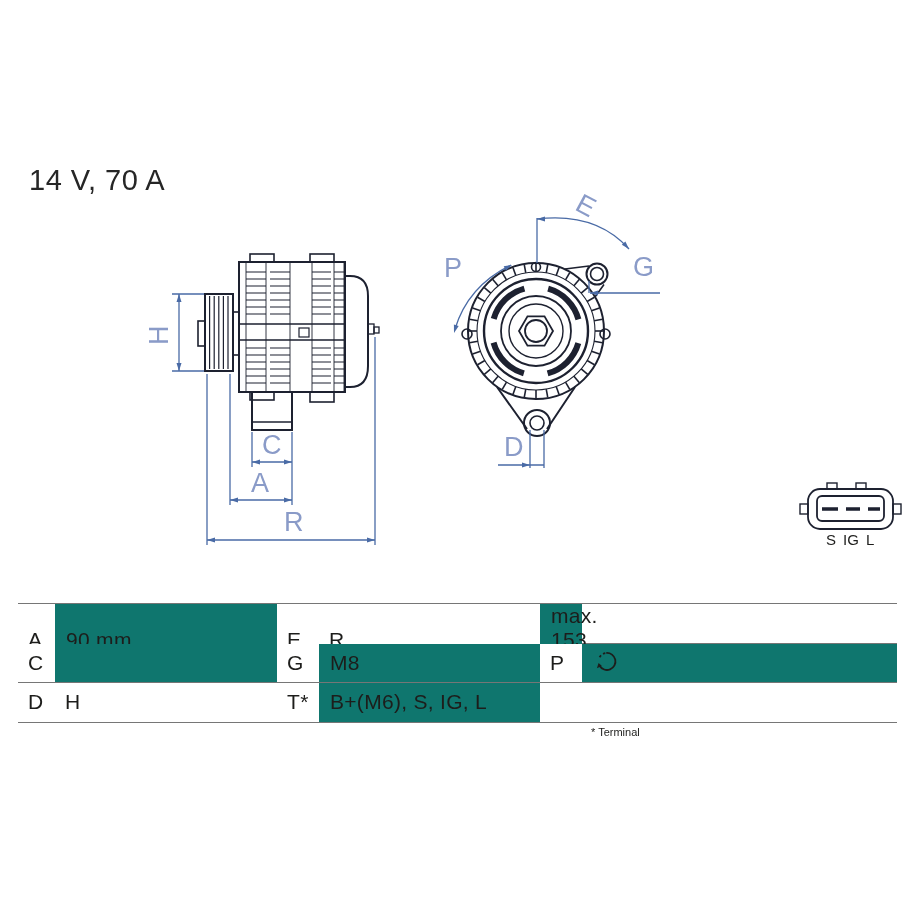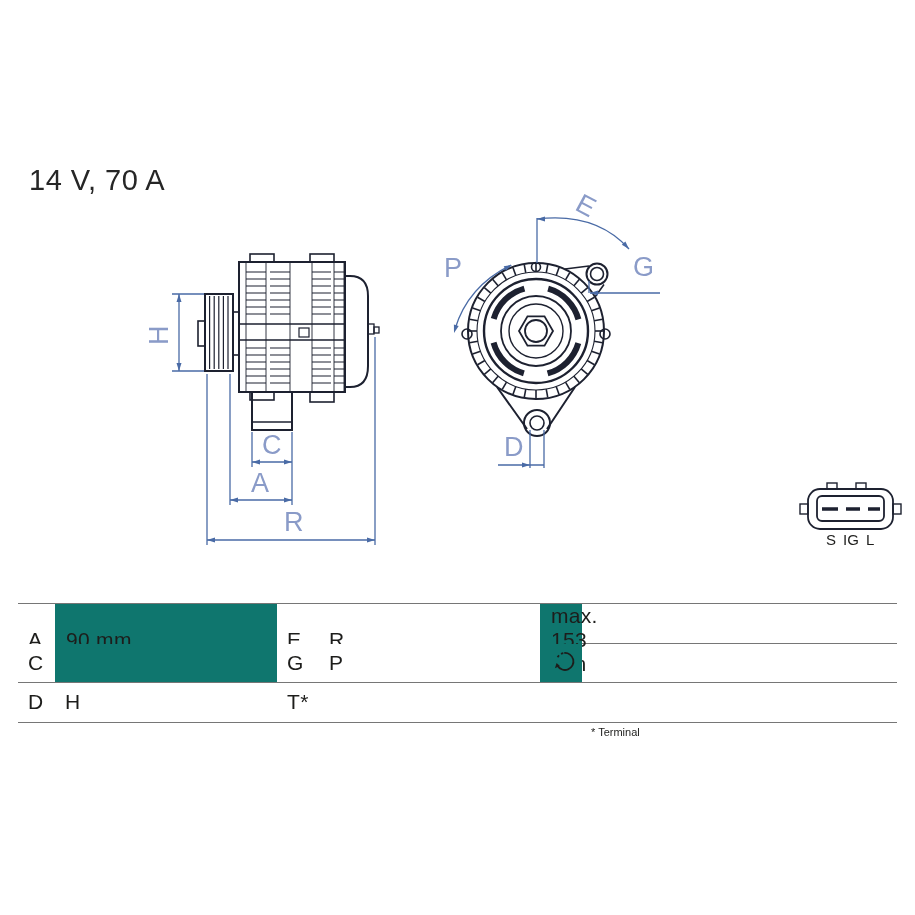--- a/index.html
+++ b/index.html
@@ -219,32 +219,34 @@
       <div class="cell lbl">A</div>
       <div class="cell val">90 mm</div>
       <div class="cell lbl">E</div>
       <div class="cell lbl">R</div>
       <div class="cell val">max. 153 mm</div>
     </div>
     <div class="t-row">
       <div class="cell lbl">C</div>
       <div class="cell val"></div>
       <div class="cell lbl">G</div>
+      <div class="cell val">M8</div>
       <div class="cell lbl">P</div>
       <div class="cell val">
         <svg width="26" height="25" viewBox="0 0 26 25">
           <path d="M13.3 3 A8.5 8.5 0 1 1 6.6 15.75" fill="none" stroke="#1d1d1b" stroke-width="1.8"></path>
           <path d="M6.6 7.25 A8.5 8.5 0 0 1 12.5 3.1" fill="none" stroke="#1d1d1b" stroke-width="1.8" stroke-dasharray="2.4 2.4"></path>
           <polygon points="3.9,18.3 8.9,16.1 5.6,12.9" fill="#1d1d1b"></polygon>
         </svg>
         <span></span>
       </div>
     </div>
     <div class="t-row">
       <div class="cell lbl">D</div>
       <div class="cell lbl">H</div>
       <div class="cell lbl">T*</div>
+      <div class="cell val">B+(M6), S, IG, L</div>
     </div>
   </div>
 
   <div class="footnote">* Terminal</div>
 
 </div>
 
 </body></html>

